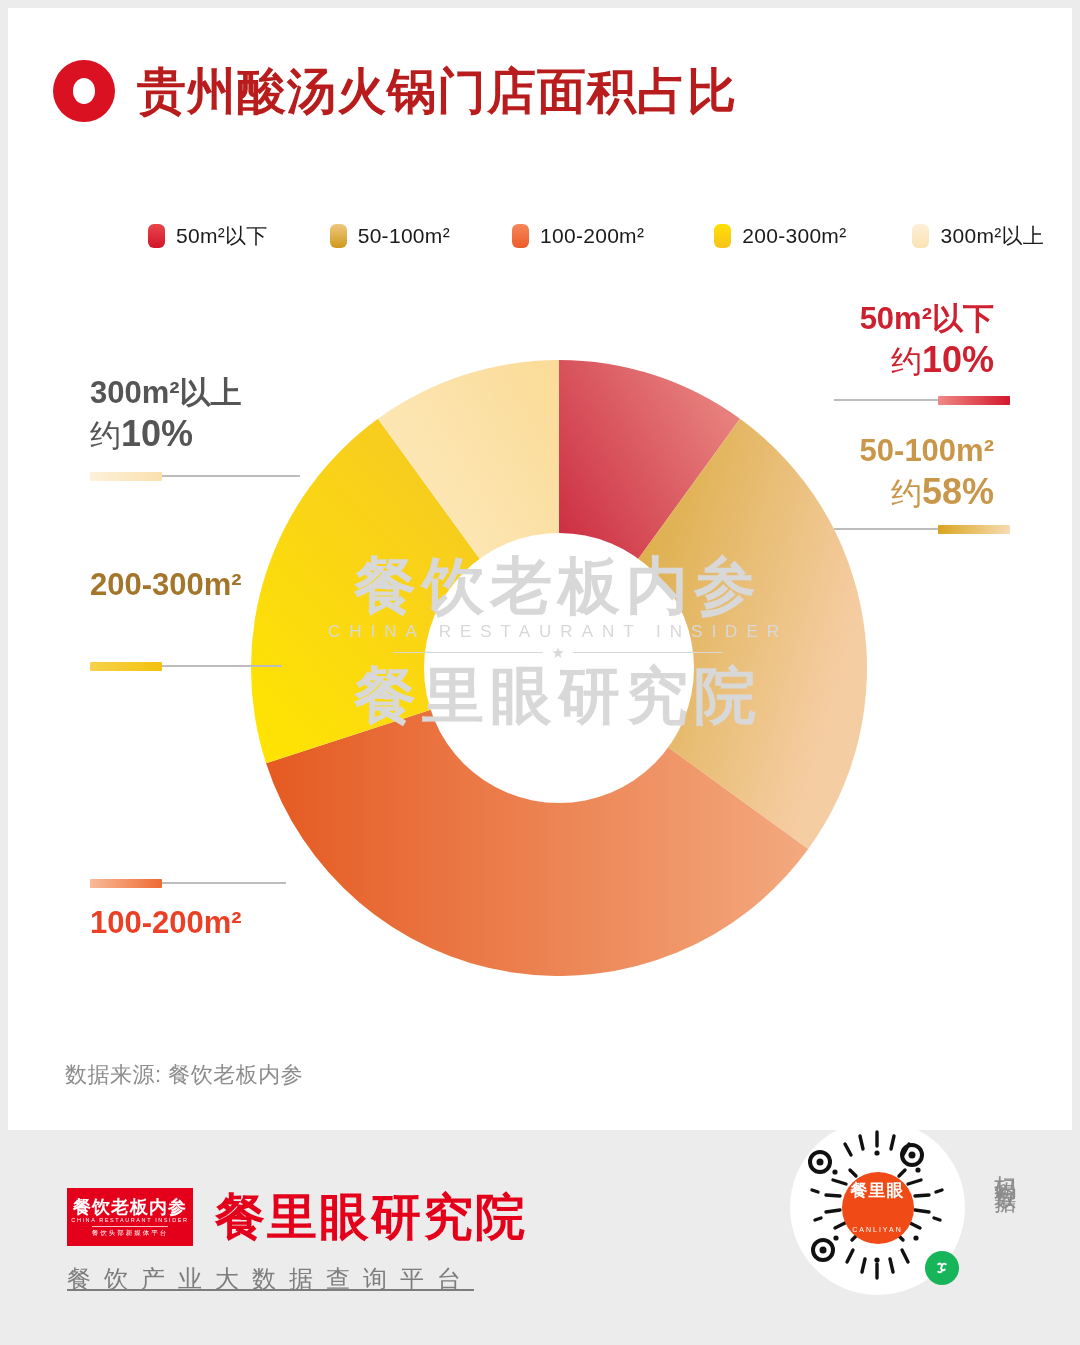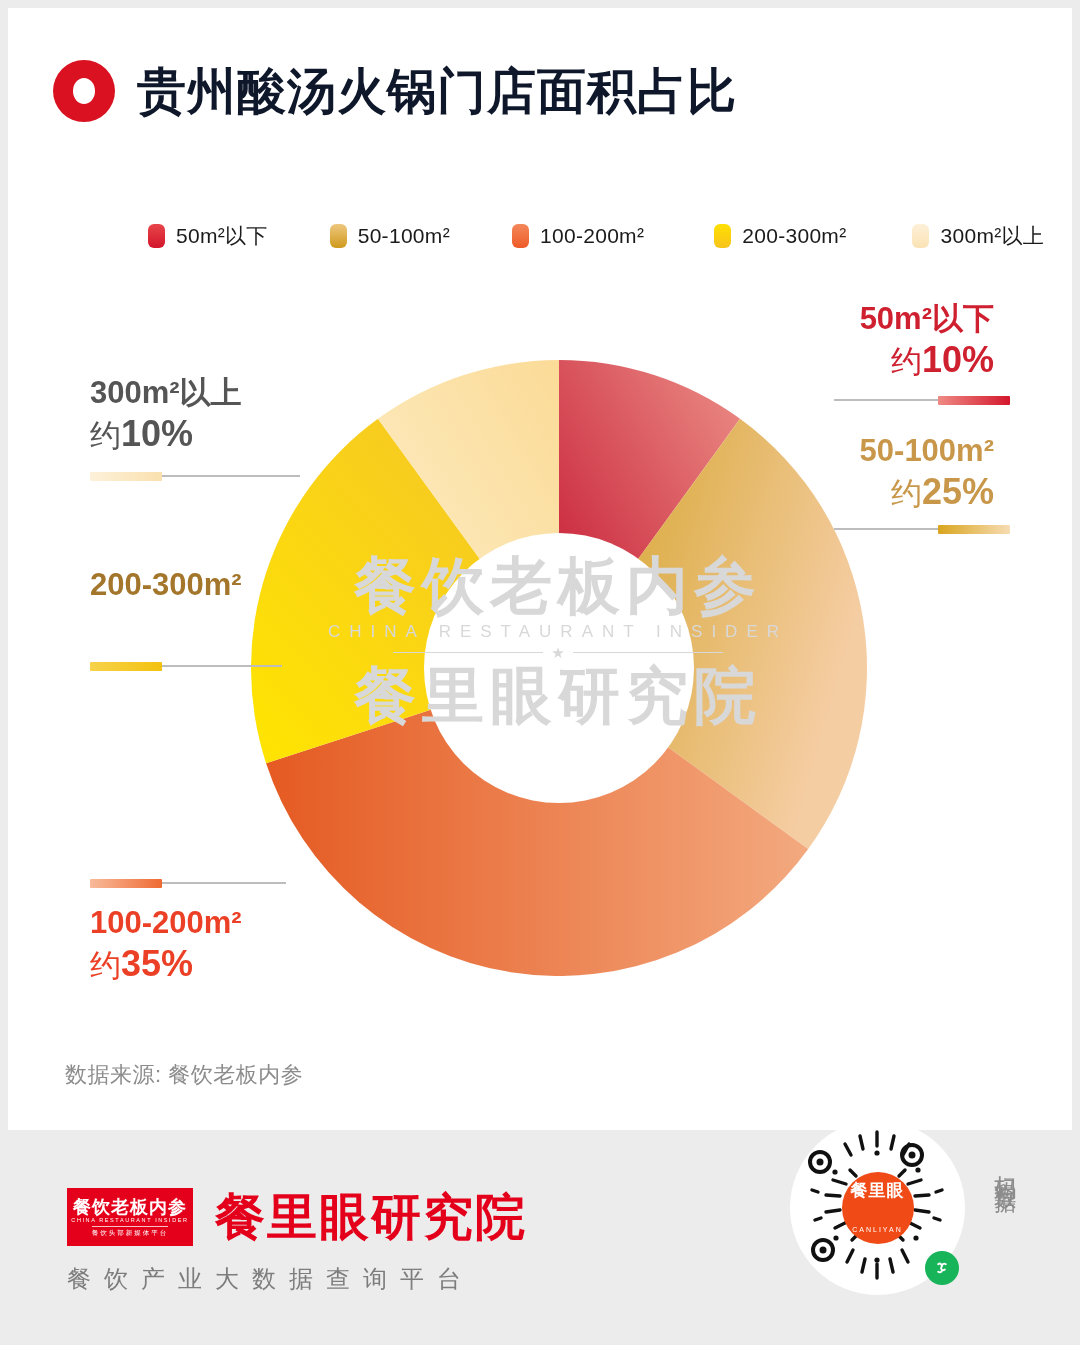--- a/index.html
+++ b/index.html
@@ -29,21 +29,21 @@
     width:62px;height:62px;border-radius:50%;
     background:#d91120;
     display:flex;align-items:center;justify-content:center;
     flex:none;
   }
   .ring-icon i{
     display:block;width:22px;height:26px;border-radius:50%;
     background:#ffffff;
   }
   .title{
-    font-size:49px;font-weight:bold;color:#0f172a;
+    font-size:49px;font-weight:bold;color:#b91c1c;
     letter-spacing:1px;line-height:1;white-space:nowrap;
   }
 
   
   .legend{
     position:absolute;left:140px;top:214px;
     display:flex;align-items:center;
   }
   .legend-item{display:flex;align-items:center;white-space:nowrap;}
   .legend-swatch{
@@ -129,21 +129,21 @@
   .brand-box .b3{
     font-size:6.5px;letter-spacing:2px;margin-top:2.5px;line-height:1;
     border-top:1px solid rgba(255,255,255,.75);padding-top:2.5px;
   }
   .brand-name{
     font-family:"Liberation Serif","DejaVu Serif",serif;
     font-size:50px;font-weight:bold;color:#e4001b;letter-spacing:2px;line-height:1;
   }
   .tagline{
     position:absolute;left:67px;top:128px;
-    font-size:24px;color:#7d7d7d;letter-spacing:13px;
+    font-size:24px;color:#7d7d7d;letter-spacing:13px;text-decoration:underline;
   }
 
   
   .qr{
     position:absolute;left:790px;top:1120px;
     width:175px;height:175px;border-radius:50%;background:#ffffff;
   }
   .qr-core{
     position:absolute;left:50%;top:50%;width:72px;height:72px;
     margin-left:-36px;margin-top:-36px;border-radius:50%;
@@ -248,21 +248,21 @@
       <div class="ln1">50m²以下</div>
       <div class="ln2"><span>约</span><b>10%</b></div>
     </div>
     <div class="leader" id="ld-r1">
       <span class="thin"></span>
       <span class="tip" style="background:linear-gradient(90deg,#ef8a84,#d3172c)"></span>
     </div>
 
     <div class="callout right" id="co-r2" style="color:#c8974a">
       <div class="ln1">50-100m²</div>
-      <div class="ln2"><span>约</span><b>25%</b></div>
+      <div class="ln2"><span>约</span><b>58%</b></div>
     </div>
     <div class="leader" id="ld-r2">
       <span class="thin"></span>
       <span class="tip" style="background:linear-gradient(90deg,#d9a51e,#f7dcb4)"></span>
     </div>
 
     <div class="callout left" id="co-l1" style="color:#555555">
       <div class="ln1">300m²以上</div>
       <div class="ln2"><span>约</span><b>10%</b></div>
     </div>
@@ -278,21 +278,20 @@
       <span class="tip" style="background:linear-gradient(90deg,#f7d24a,#f3c20e)"></span>
       <span class="thin"></span>
     </div>
 
     <div class="leader" id="ld-l3">
       <span class="tip" style="background:linear-gradient(90deg,#f8bb9a,#ef6a33)"></span>
       <span class="thin"></span>
     </div>
     <div class="callout left" id="co-l3" style="color:#eb4025">
       <div class="ln1">100-200m²</div>
-      <div class="ln2"><span>约</span><b>35%</b></div>
     </div>
 
     <div class="source">数据来源: 餐饮老板内参</div>
 
   </div>
 
   <div class="footer">
     <div class="brand">
       <div class="brand-box">
         <span class="b1">餐饮老板内参</span>

